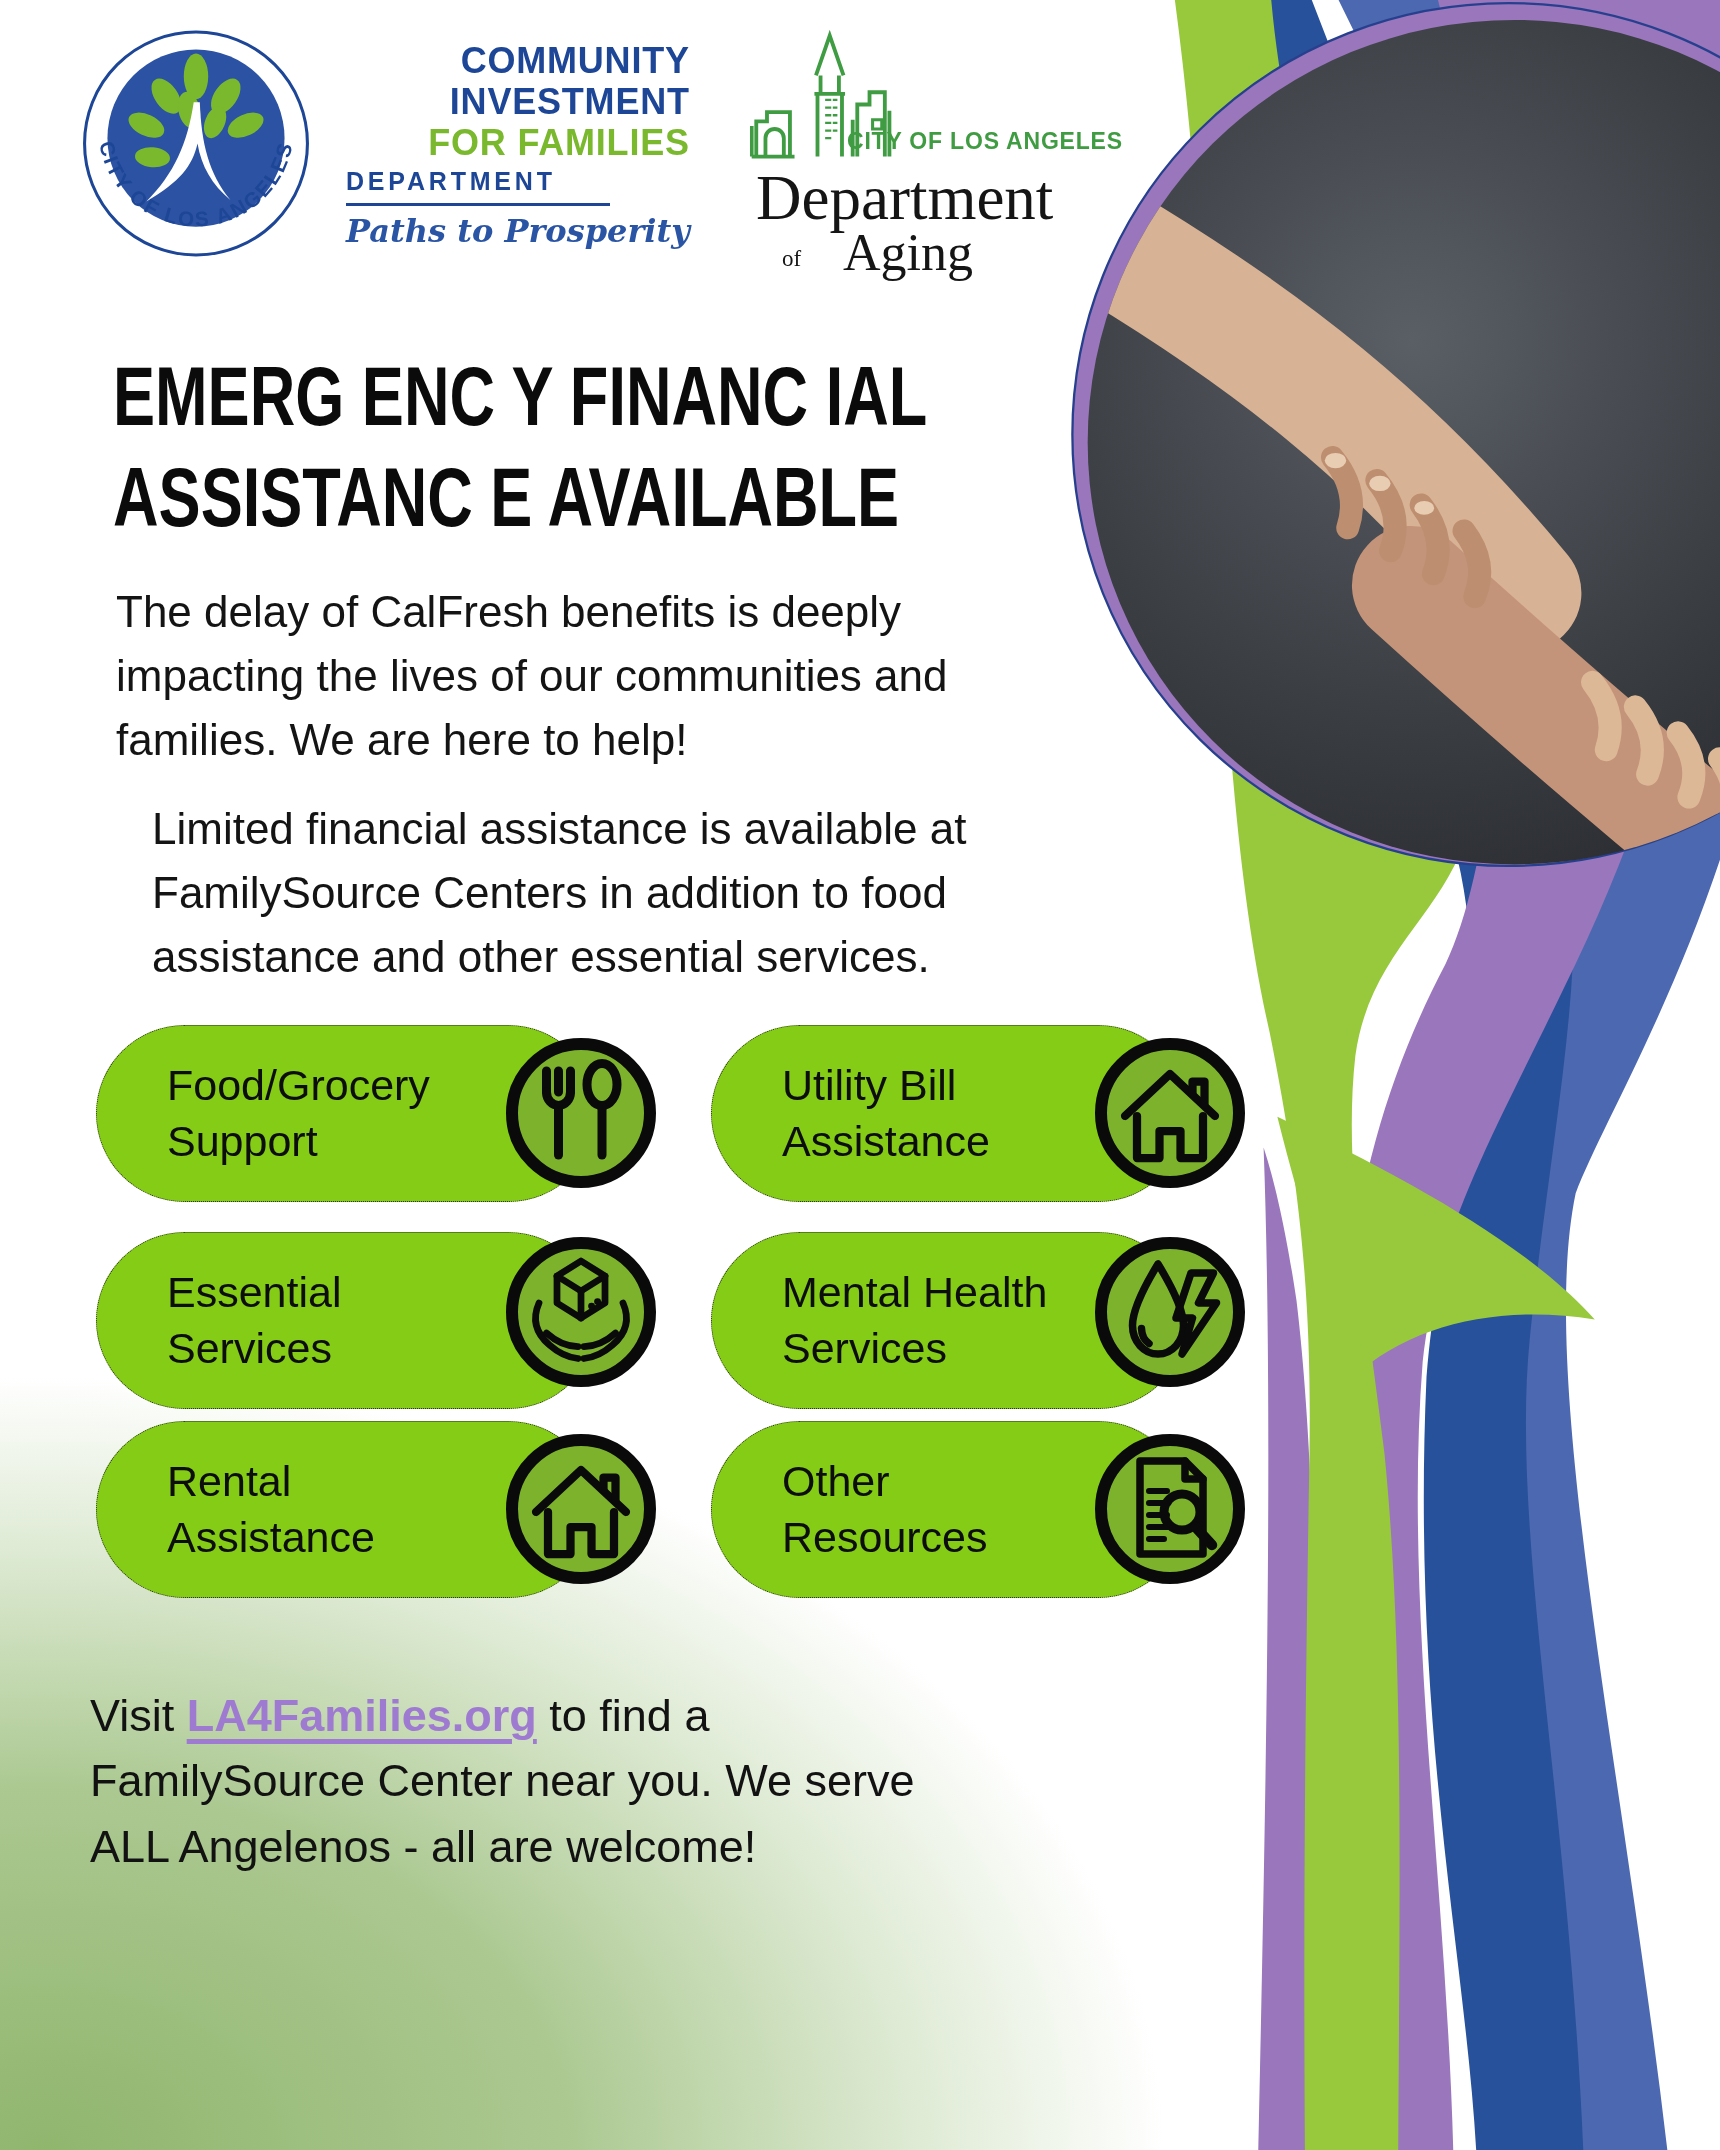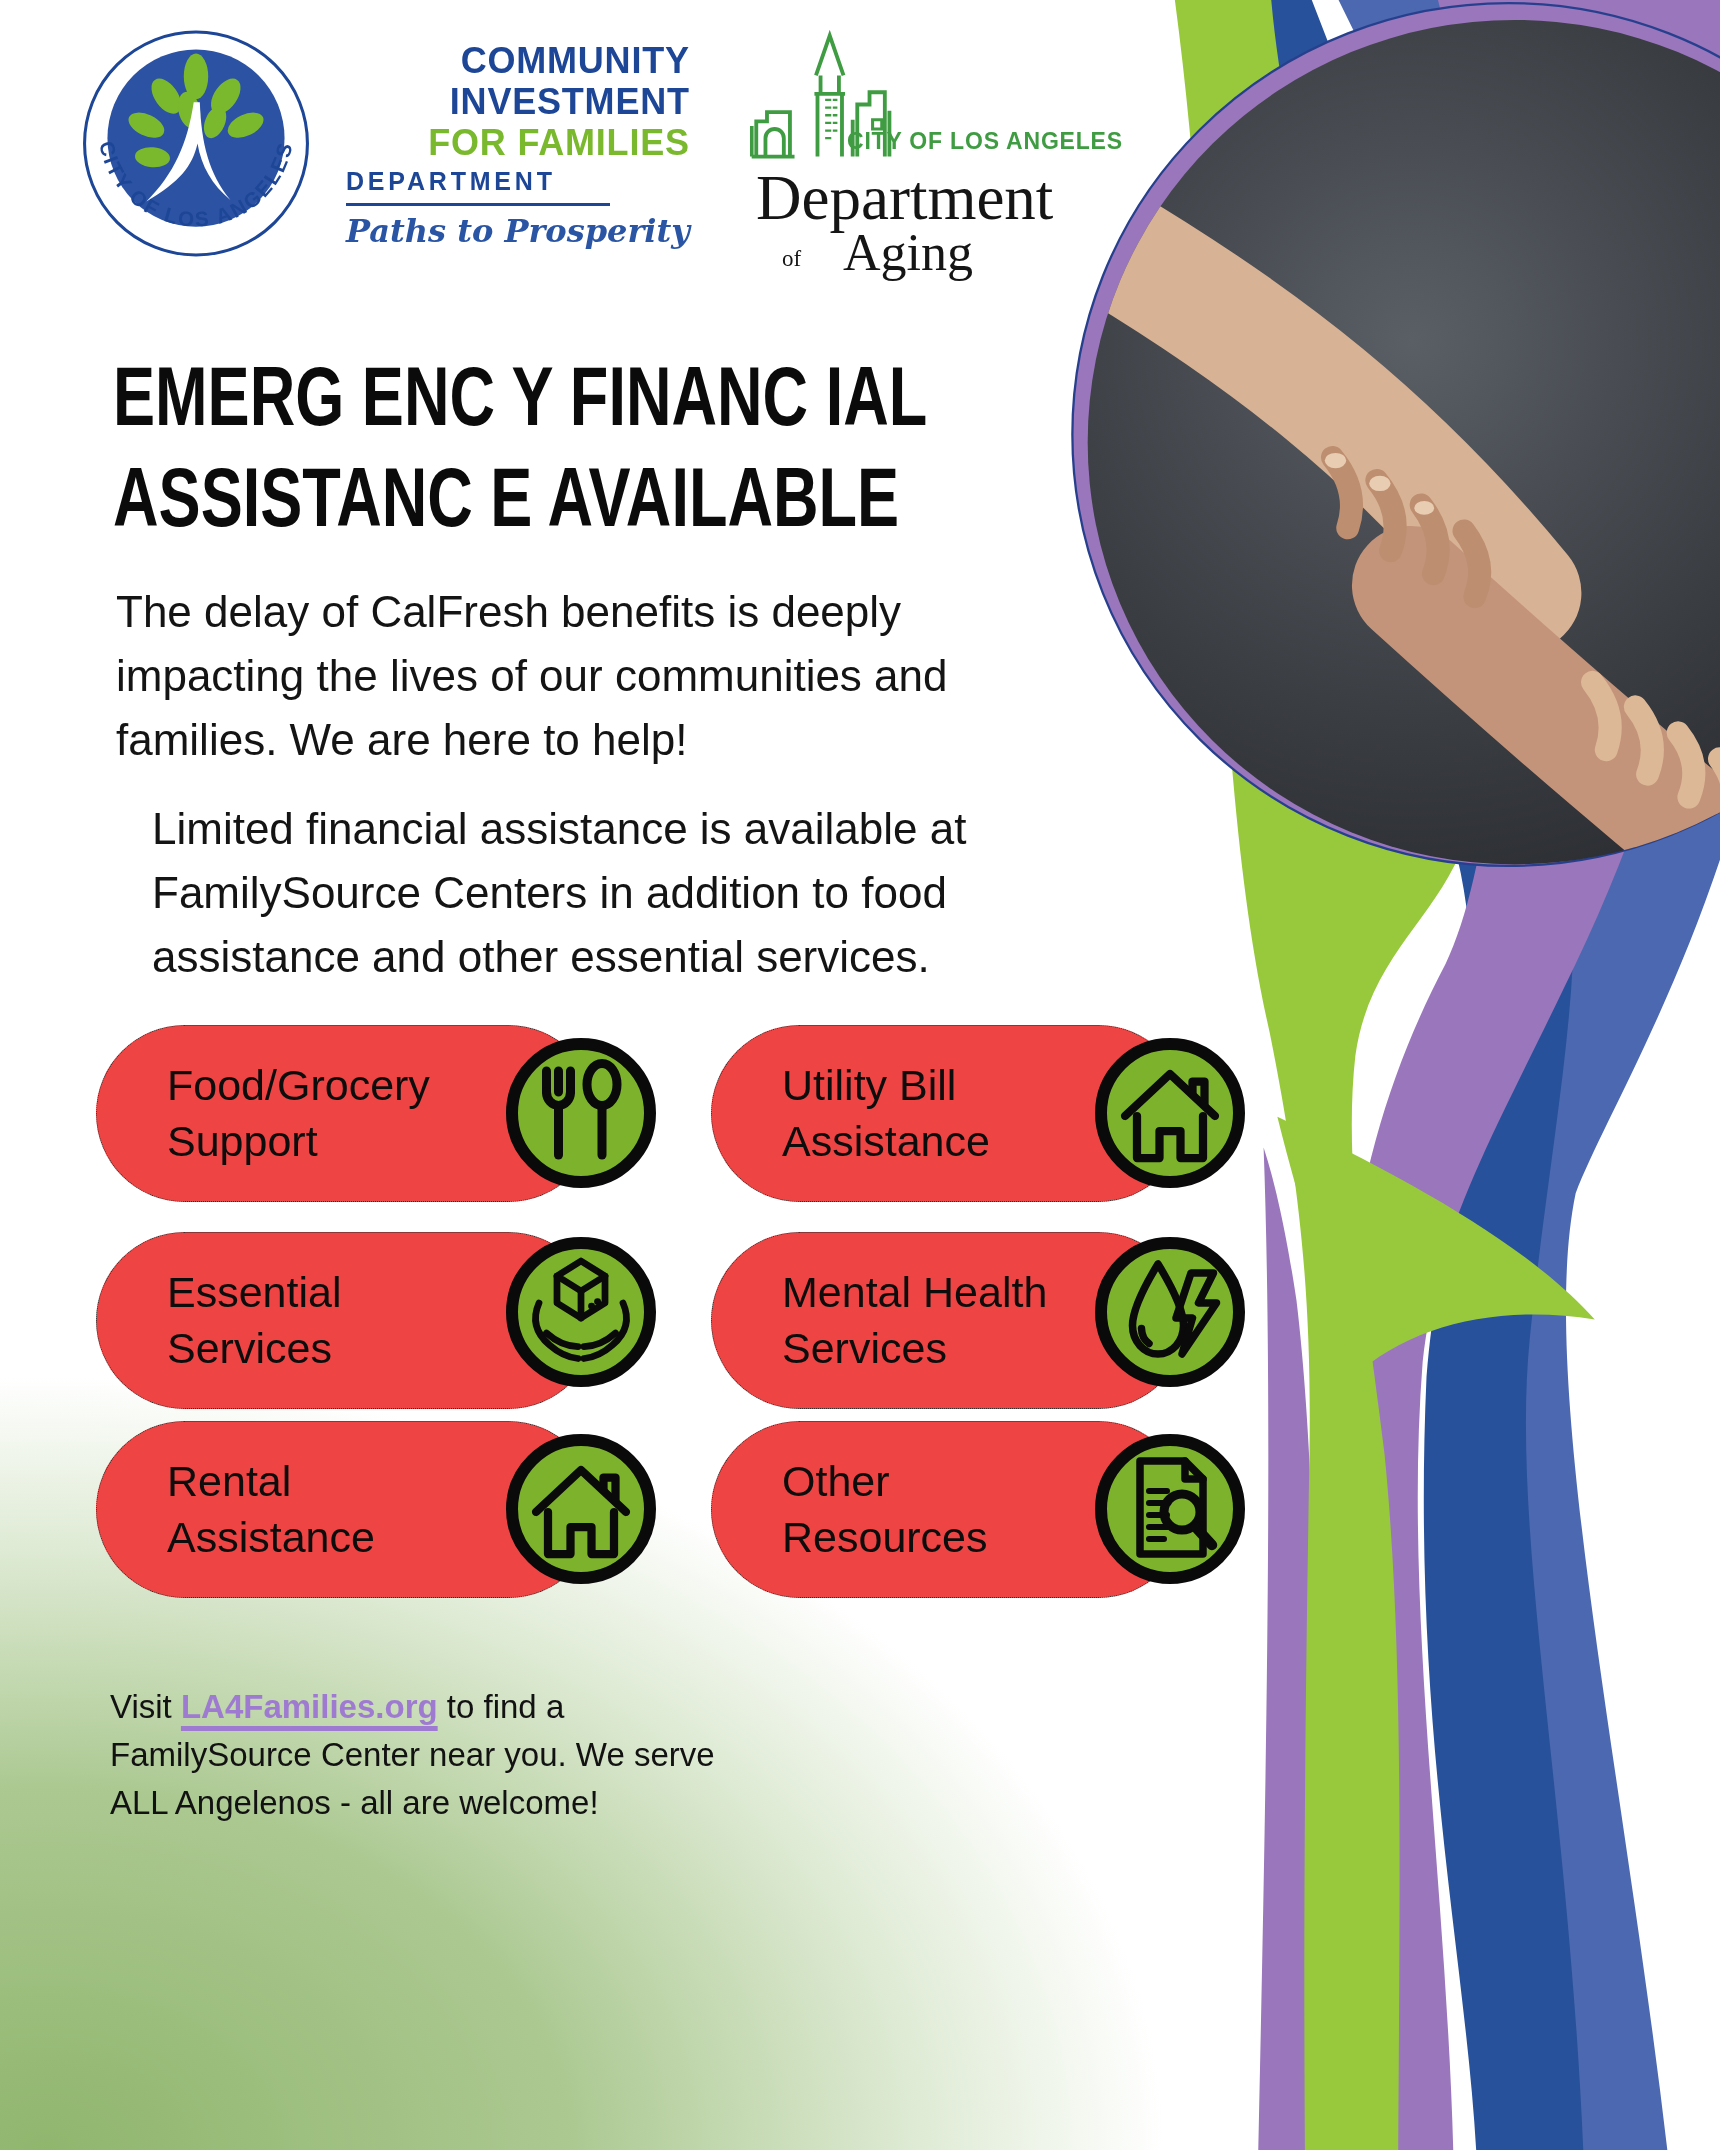--- a/index.html
+++ b/index.html
@@ -36,35 +36,35 @@
   #title {
     left:113px; top:346px; font-size:83px; font-weight:bold; color:#0b0b0b;
     line-height:1.22; letter-spacing:0px; transform:scaleX(0.76); transform-origin:0 0;
     white-space:pre-line;
   }
   .bodytext { font-size:44px; line-height:1.45; color:#141414; letter-spacing:0; }
   #para1 { left:116px; top:580px; }
   #para2 { left:116px; top:797px;margin-left:36px; }
 
   
-  .card { position:absolute; height:177px; background:#ef4444;
+  .card { position:absolute; height:177px; background:#84cc16;
     border:1.5px dotted #2a2a2a; border-radius:92px; }
   .card-left  { left:96px;  width:501px; }
   .card-right { left:711px;  width:476px; }
   .row1 { top:1025px; } .row2 { top:1220px;margin-top:12px; } .row3 { top:1421px; }
   .card-label { position:absolute; left:70px; top:50%; transform:translateY(-50%);
     font-size:43px; line-height:1.32; color:#0d0d0d; white-space:pre-line; }
   .icon-badge { position:absolute; width:150px; height:150px; border-radius:50%;
     top:1038px; }
   .badge-left { left:506px; } .badge-right { left:1095px; }
   .brow2 { top:1237px; } .brow3 { top:1434px; }
   .icon-badge svg { width:100%; height:100%; display:block; }
 
   
-  #footer { left:90px; top:1683px; font-size:33px; line-height:1.45; color:#121212;margin-left:20px; }
+  #footer { left:90px; top:1683px; font-size:45px; line-height:1.45; color:#121212; }
   #footer a { font-weight:bold; text-decoration:underline; text-decoration-thickness:4.6px;
     text-underline-offset:7.6px; }
 </style>
 </head>
 <body>
 
 <div id="bg-glow"></div>
 
 <svg id="ribbons" width="1721" height="2151" viewBox="0 0 2250 2812">
 

